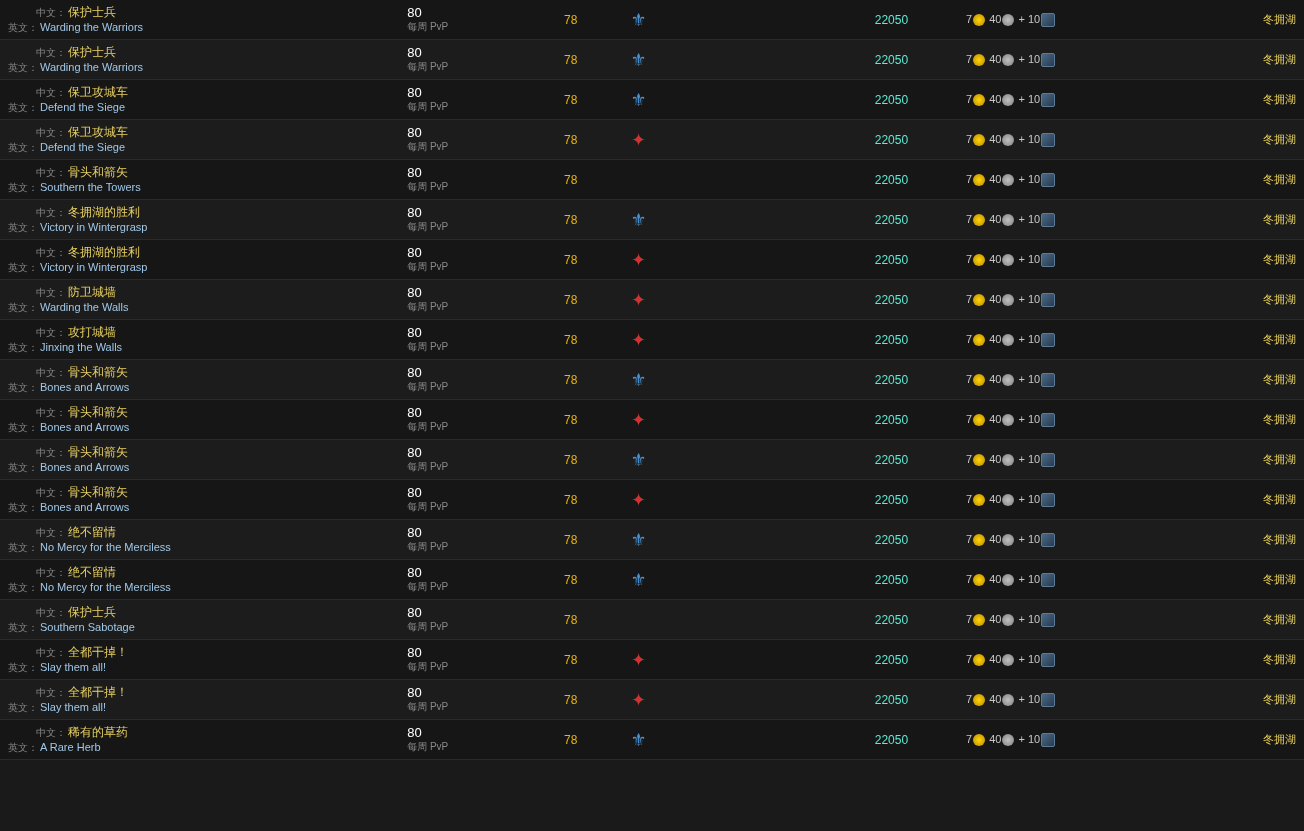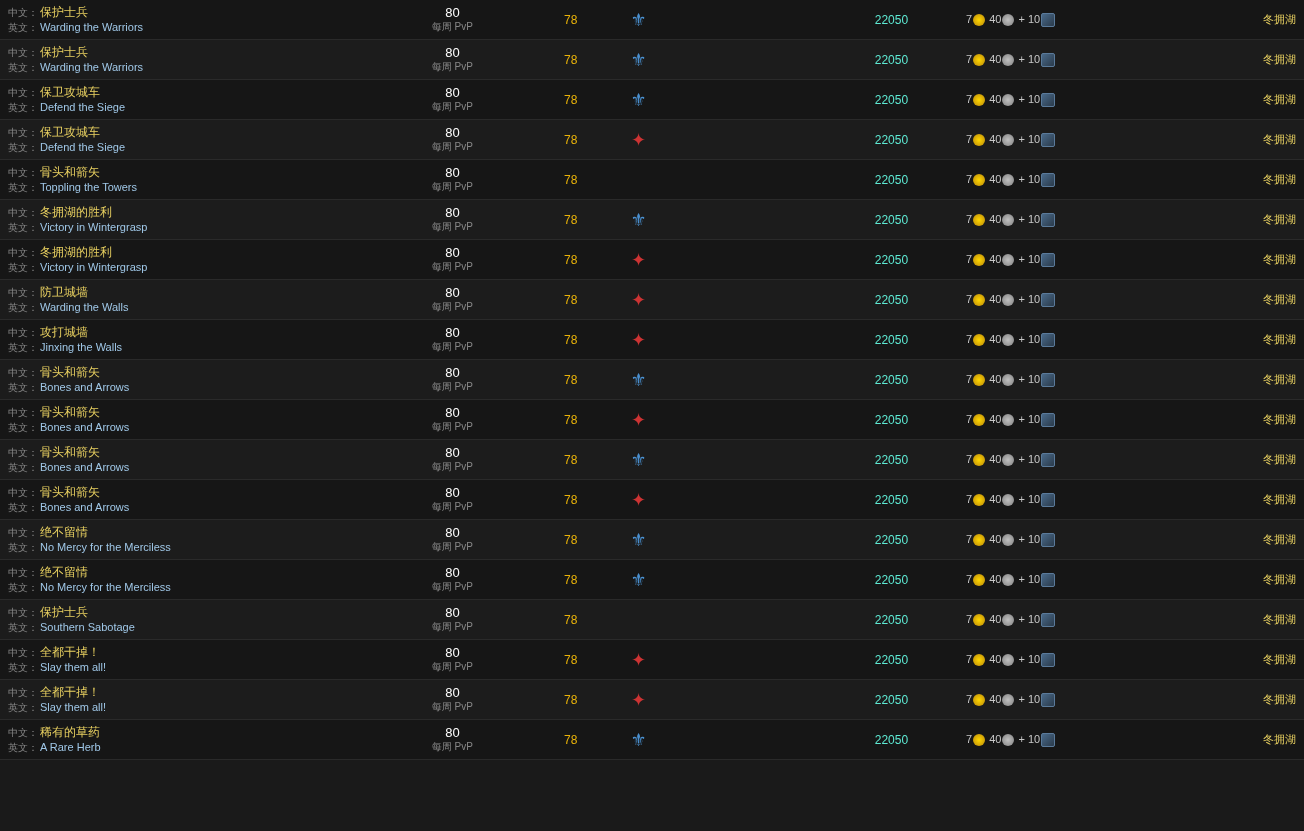--- a/index.html
+++ b/index.html
@@ -31,32 +31,33 @@
       padding: 4px 8px;
       vertical-align: middle;
     }
     .quest-name-cell {
       width: 300px;
       min-width: 220px;
     }
     .quest-cn {
       color: #e8d060;
       font-size: 12px;
+      margin-left: 28px;
     }
     .quest-en {
       color: #a0c8e8;
       font-size: 11px;
     }
     .quest-label {
       color: #888;
       font-size: 10px;
       margin-right: 2px;
     }
     .level-cell {
-      text-align: center;
+      text-align: left;
       width: 80px;
       color: #c8c8c8;
     }
     .level-num {
       font-size: 13px;
       color: #ffffff;
     }
     .weekly-pvp {
       font-size: 10px;
       color: #888;
@@ -221,21 +222,21 @@
         7<span class="gold-icon"></span>
         40<span class="silver-icon"></span>
         + 10<span class="item-icon"></span>
       </span>
     </td>
           <td class="zone-cell"><span>冬拥湖</span></td>
         </tr>
         <tr>
           <td class="quest-name-cell">
       <div class="quest-cn"><span class="quest-label">中文：</span><span>骨头和箭矢</span></div>
-      <div class="quest-en"><span class="quest-label">英文：</span><span>Toppling the Towers</span></div>
+      <div class="quest-en"><span class="quest-label">英文：</span><span>Southern the Towers</span></div>
     </td>
           <td class="level-cell">
       <div class="level-num">80</div>
       <div class="weekly-pvp">每周 PvP</div>
     </td>
           <td class="req-level-cell"><span>78</span></td>
           <td class="faction-cell"><span></span></td>
           <td class="category-cell"></td>
           <td class="xp-cell"><span>22050</span></td>
           <td class="reward-cell">

